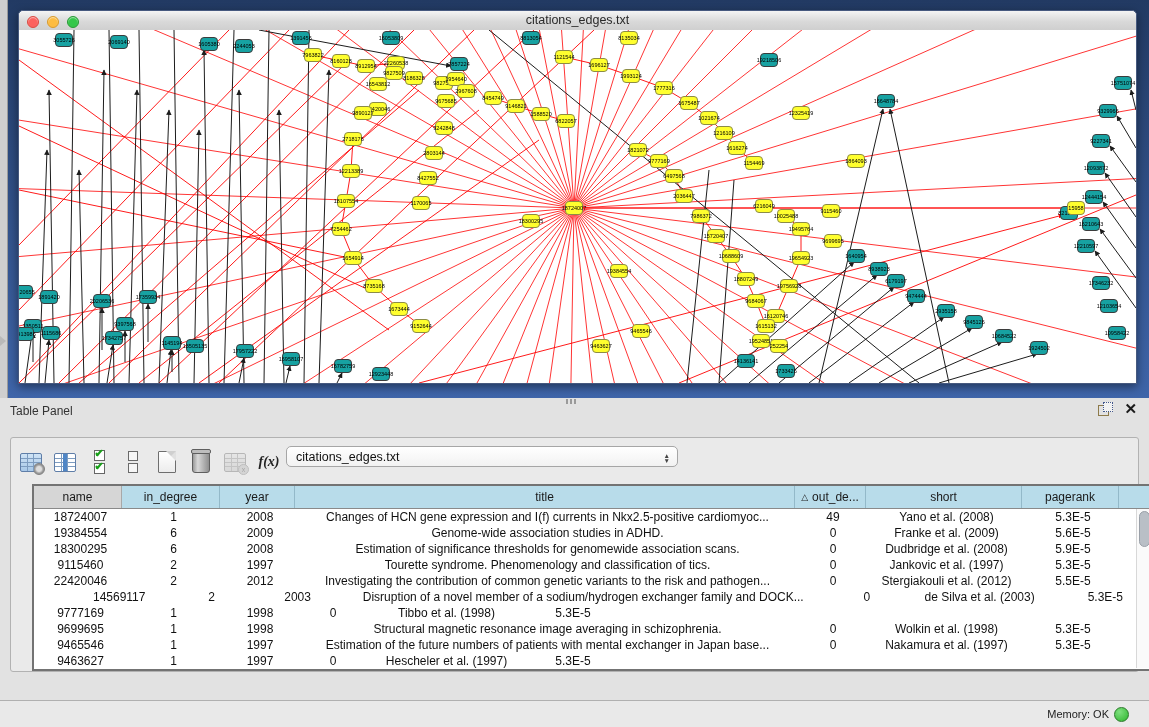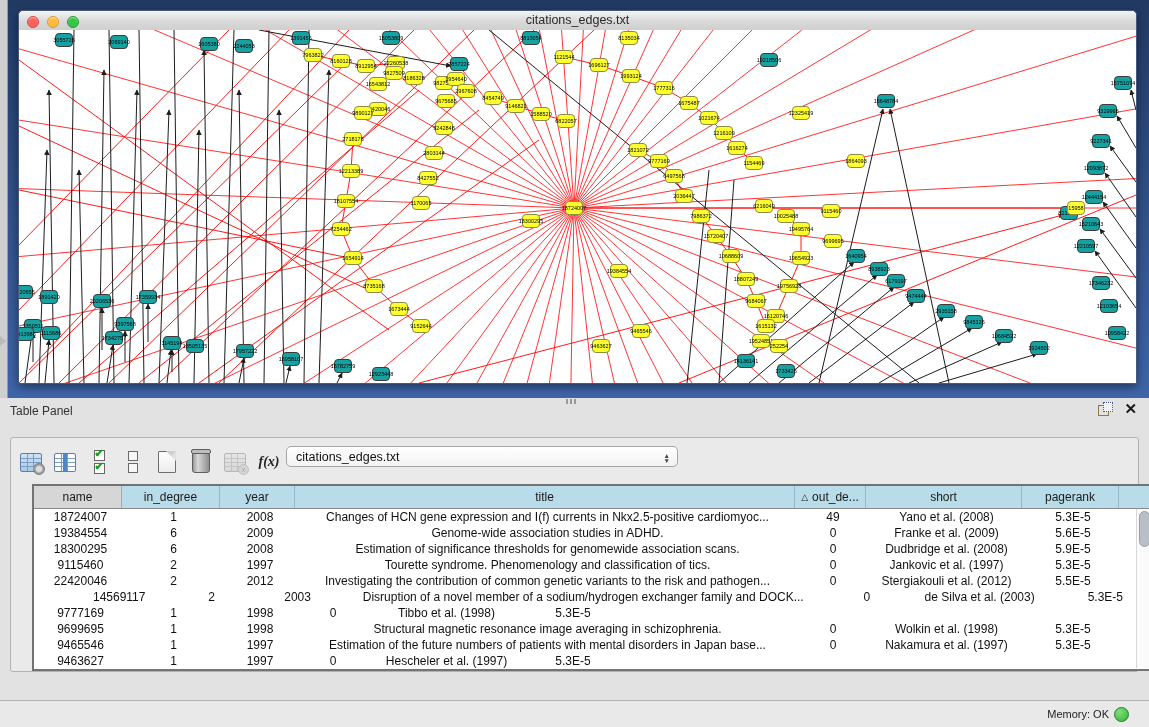--- a/index.html
+++ b/index.html
@@ -890,21 +890,21 @@
             <div class="td" style="width: 75px;">1998</div>
             <div class="td" style="width: 500px;">Structural magnetic resonance image averaging in schizophrenia.</div>
             <div class="td" style="width: 71px;">0</div>
             <div class="td" style="width: 156px;">Wolkin et al. (1998)</div>
             <div class="td" style="width: 97px;">5.3E-5</div>
           </div>
           <div class="tr">
             <div class="td" style="width: 88px;">9465546</div>
             <div class="td" style="width: 98px;">1</div>
             <div class="td" style="width: 75px;">1997</div>
-            <div class="td" style="width: 500px;">Estimation of the future numbers of patients with mental disorders in Japan base...</div>
+            <div class="td" style="width: 500px;">Estimation of the future numbers of patients with mental exchanger in Japan base...</div>
             <div class="td" style="width: 71px;">0</div>
             <div class="td" style="width: 156px;">Nakamura et al. (1997)</div>
             <div class="td" style="width: 97px;">5.3E-5</div>
           </div>
           <div class="tr">
             <div class="td" style="width: 88px;">9463627</div>
             <div class="td" style="width: 98px;">1</div>
             <div class="td" style="width: 75px;">1997</div>
             <div class="td" style="width: 71px;">0</div>
             <div class="td" style="width: 156px;">Hescheler et al. (1997)</div>

